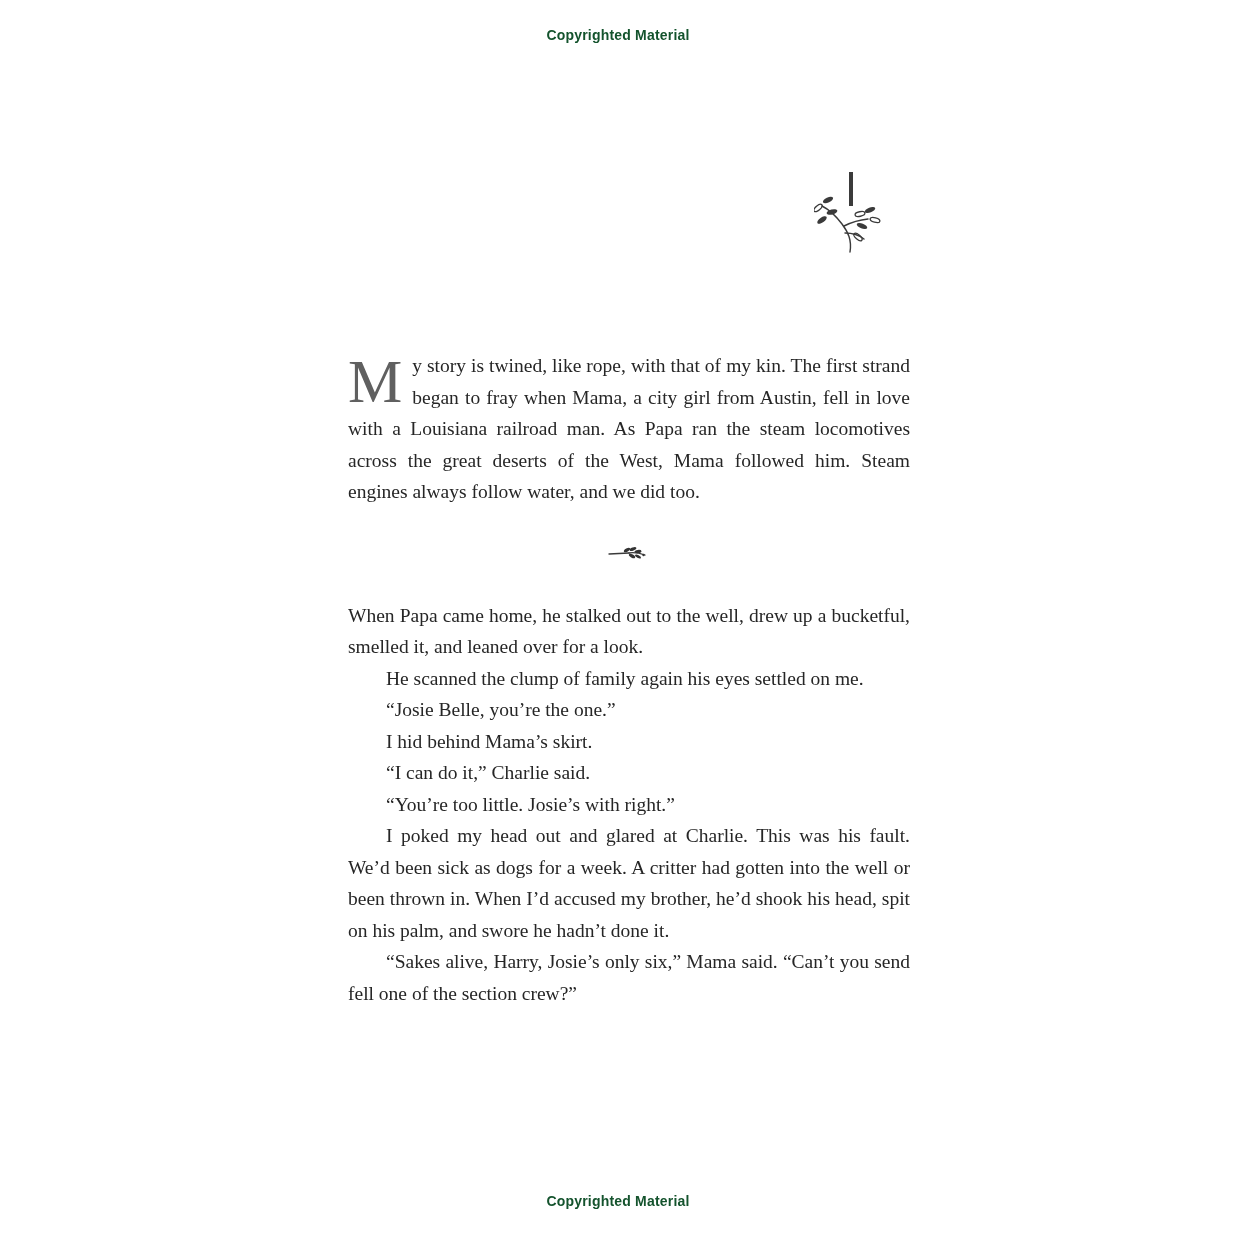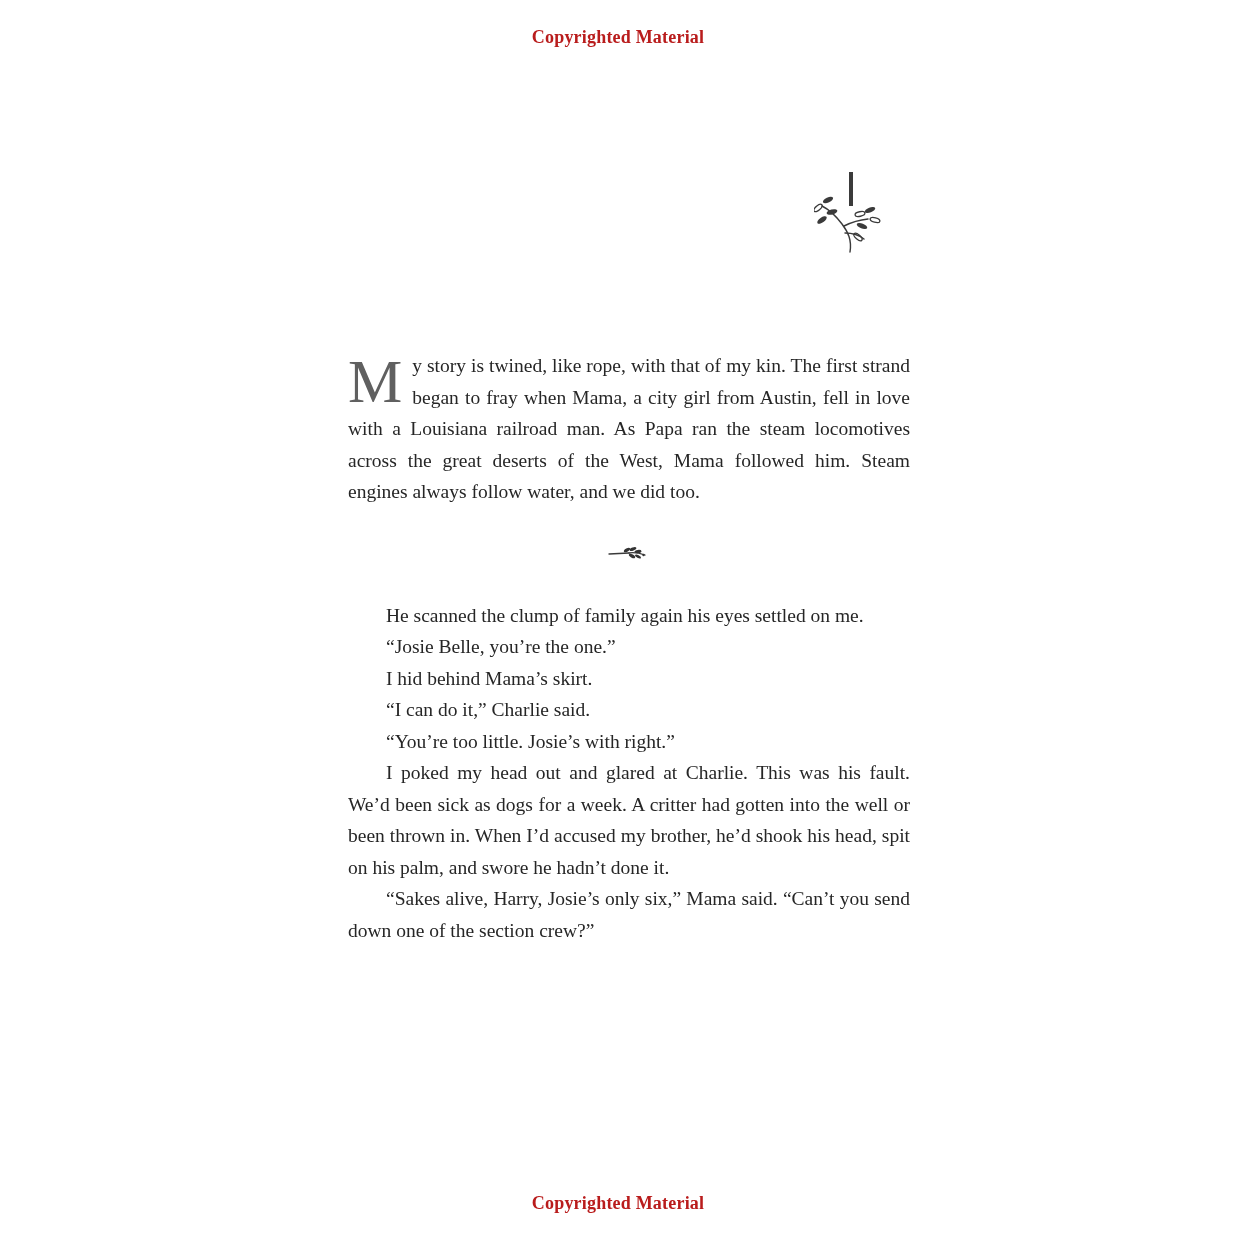--- a/index.html
+++ b/index.html
@@ -9,25 +9,25 @@
     height: 1236px;
     background: #ffffff;
     overflow: hidden;
     font-family: "Liberation Serif", serif;
   }
   .notice {
     position: absolute;
     left: 0;
     width: 100%;
     text-align: center;
-    font-family: Liberation Serif, serif;
+    font-family: Liberation Sans, sans-serif;
     font-weight: bold;
-    font-size: 18px;
+    font-size: 14px;
     letter-spacing: 0.2px;
-    color: #b91c1c;
+    color: #14532d;
   }
   .notice.top { top: 27px; }
   .notice.bottom { top: 1193px; }
 
   .chapter-ornament {
     position: absolute;
     left: 812px;
     top: 168px;
     width: 76px;
     height: 86px;
@@ -119,25 +119,26 @@
           <ellipse cx="20" cy="5" rx="3.5" ry="1.6" transform="rotate(-30 20 5)"></ellipse>
           <ellipse cx="26" cy="4" rx="3.5" ry="1.6" transform="rotate(-20 26 4)"></ellipse>
           <ellipse cx="31" cy="6.5" rx="3.5" ry="1.6" transform="rotate(-5 31 6.5)"></ellipse>
           <ellipse cx="25" cy="11" rx="3.5" ry="1.6" transform="rotate(30 25 11)"></ellipse>
           <ellipse cx="31" cy="11.5" rx="3.3" ry="1.5" transform="rotate(25 31 11.5)"></ellipse>
           <circle cx="36.5" cy="10" r="1.2"></circle>
         </g>
       </svg>
     </div>
 
+    <p class="para">When Papa came home, he stalked out to the well, drew up a bucketful, smelled it, and leaned over for a look.</p>
     <p class="para indent">He scanned the clump of family again his eyes settled on me.</p>
     <p class="para indent">“Josie Belle, you’re the one.”</p>
     <p class="para indent">I hid behind Mama’s skirt.</p>
     <p class="para indent">“I can do it,” Charlie said.</p>
     <p class="para indent">“You’re too little. Josie’s with right.”</p>
     <p class="para indent">I poked my head out and glared at Charlie. This was his fault. We’d been sick as dogs for a week. A critter had gotten into the well or been thrown in. When I’d accused my brother, he’d shook his head, spit on his palm, and swore he hadn’t done it.</p>
-    <p class="para indent">“Sakes alive, Harry, Josie’s only six,” Mama said. “Can’t you send down one of the section crew?”</p>
+    <p class="para indent">“Sakes alive, Harry, Josie’s only six,” Mama said. “Can’t you send fell one of the section crew?”</p>
 
   </main>
 
   <div class="notice bottom">Copyrighted Material</div>
 
 </div>
 
 </body></html>

